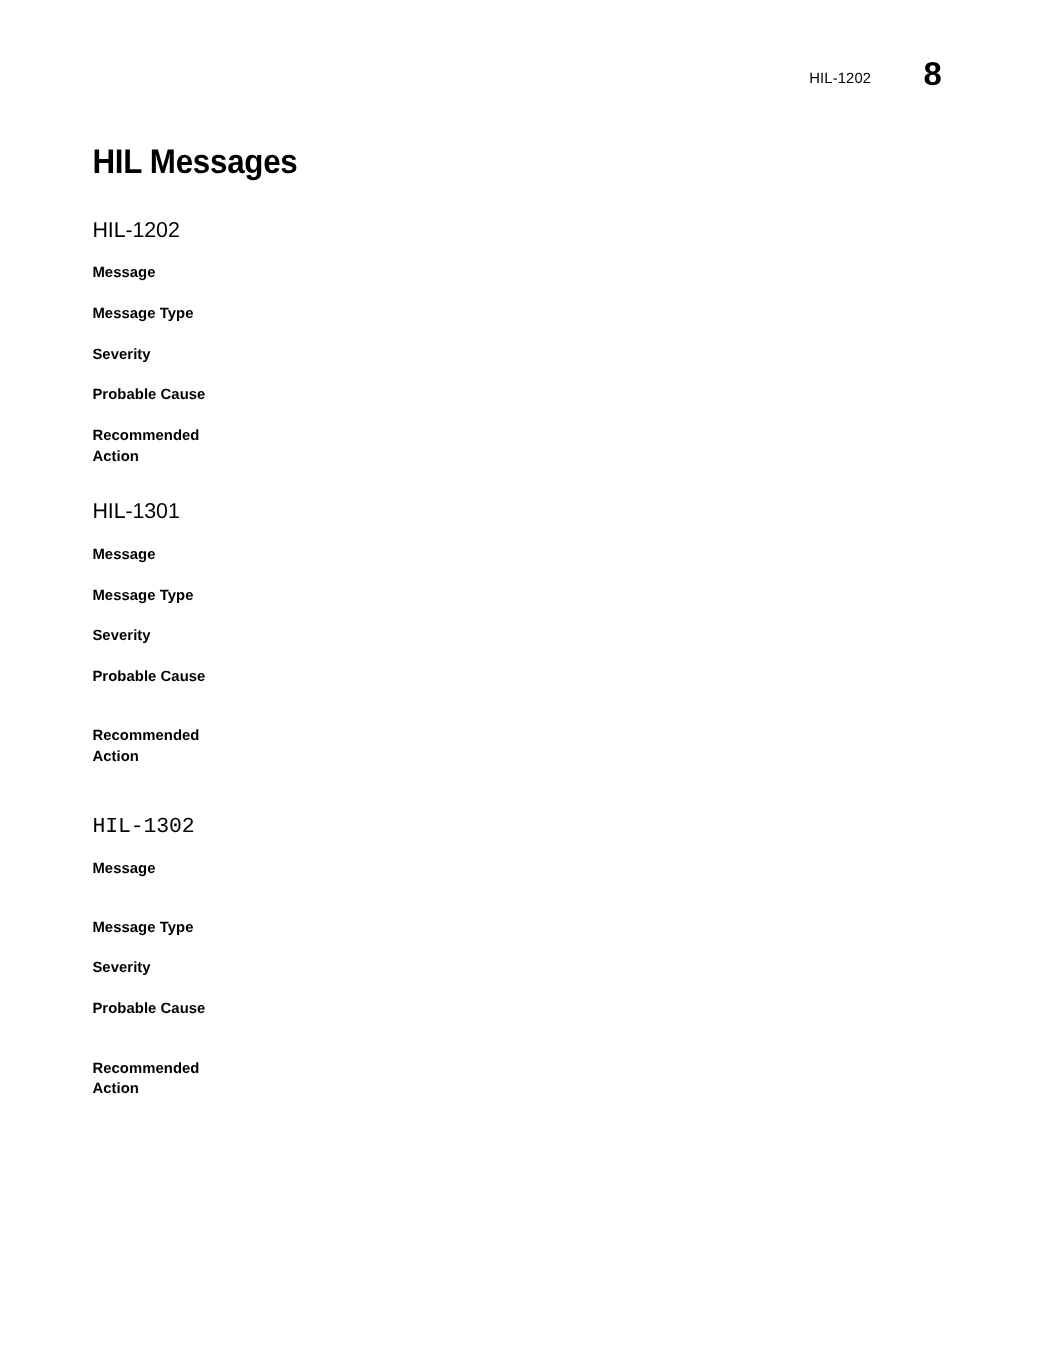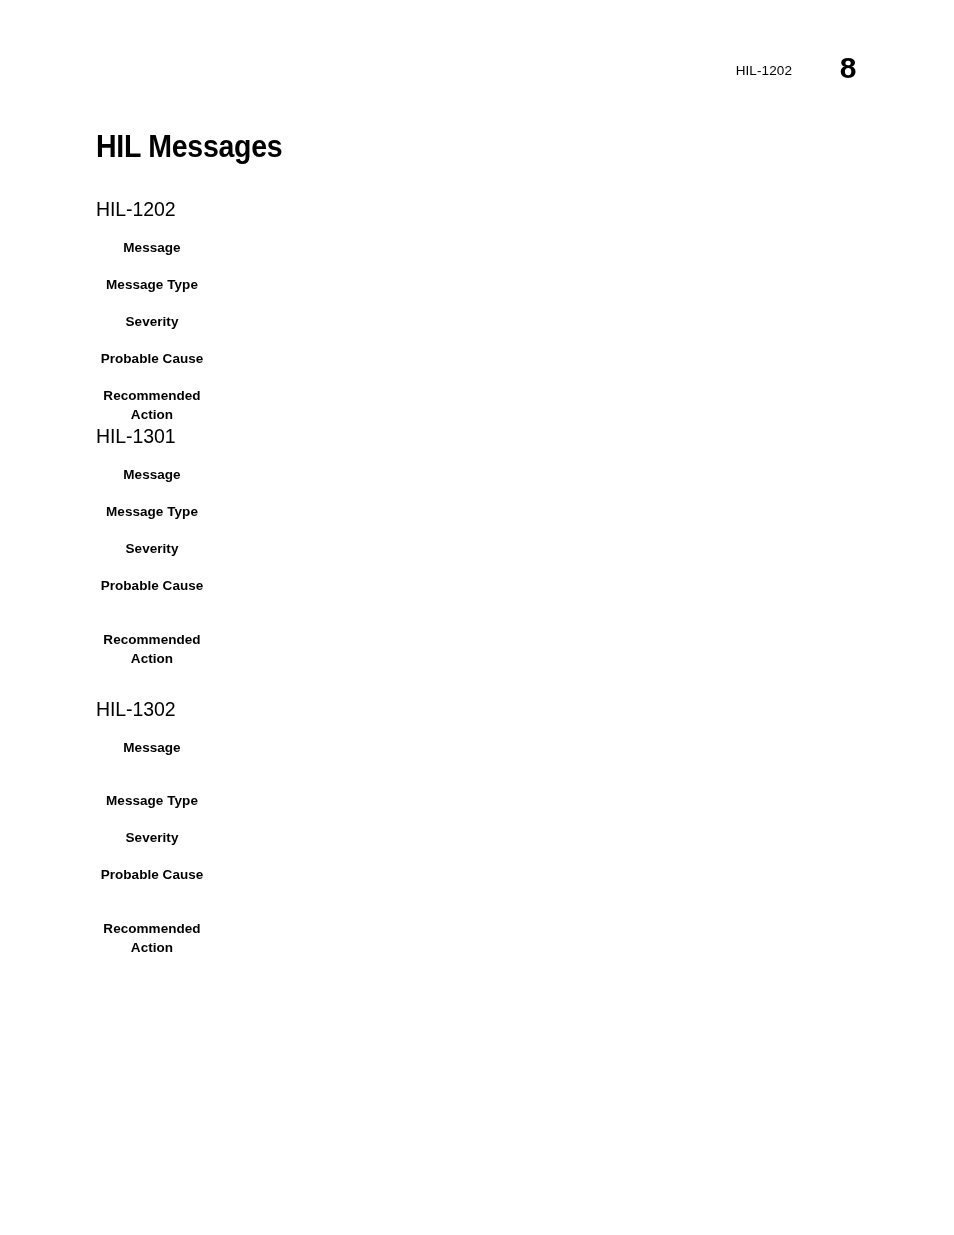--- a/index.html
+++ b/index.html
@@ -50,21 +50,21 @@
     text-align: center;
     font-size: 30px;
     line-height: 36px;
     font-weight: bold;
     font-family: "Liberation Sans Narrow", "Liberation Sans", sans-serif;
   }
 
   
   .content {
     position: absolute;
-    left: 96px;
+    left: 84px;
     top: 128px;
     width: 790px;
   }
 
   
   .chapter-title {
     font-size: 31px;
     line-height: 38px;
     font-weight: bold;
     letter-spacing: -0.3px;
@@ -91,21 +91,21 @@
     padding: 0;
     list-style: none;
   }
   .field-row {
     display: flex;
     align-items: flex-start;
   }
   .field-label {
     width: 112px;
     flex: 0 0 112px;
-    text-align: center;
+    text-align: left;
     font-size: 13.5px;
     line-height: 19px;
     font-weight: bold;
     letter-spacing: 0.05px;
     white-space: pre-line;
   }
   .field-value {
     flex: 1 1 auto;
     padding-left: 22px;
     font-size: 13.5px;
@@ -149,21 +149,21 @@
               <div class="field-value"></div>
             </li>
             <li class="field-row" style="margin-top: 18px;">
               <div class="field-label">Recommended
 Action</div>
               <div class="field-value"></div>
             </li>
           </ul>
         </div>
         <div class="message-section">
-          <h2 class="section-heading" style="margin-bottom: 17px;">HIL-1301</h2>
+          <h2 class="section-heading" style="margin-top: 29px; margin-bottom: 17px;">HIL-1301</h2>
           <ul class="field-list">
             <li class="field-row">
               <div class="field-label">Message</div>
               <div class="field-value"></div>
             </li>
             <li class="field-row" style="margin-top: 18px;">
               <div class="field-label">Message Type</div>
               <div class="field-value"></div>
             </li>
             <li class="field-row" style="margin-top: 18px;">
@@ -175,21 +175,21 @@
               <div class="field-value"></div>
             </li>
             <li class="field-row" style="margin-top: 35px;">
               <div class="field-label">Recommended
 Action</div>
               <div class="field-value"></div>
             </li>
           </ul>
         </div>
         <div class="message-section">
-          <h2 class="section-heading" style="margin-top: 29px; margin-bottom: 17px;">HIL-1302</h2>
+          <h2 class="section-heading" style="margin-top: 42px; margin-bottom: 17px; font-family: Liberation Mono, monospace;">HIL-1302</h2>
           <ul class="field-list">
             <li class="field-row">
               <div class="field-label">Message</div>
               <div class="field-value"></div>
             </li>
             <li class="field-row" style="margin-top: 34px;">
               <div class="field-label">Message Type</div>
               <div class="field-value"></div>
             </li>
             <li class="field-row" style="margin-top: 18px;">

